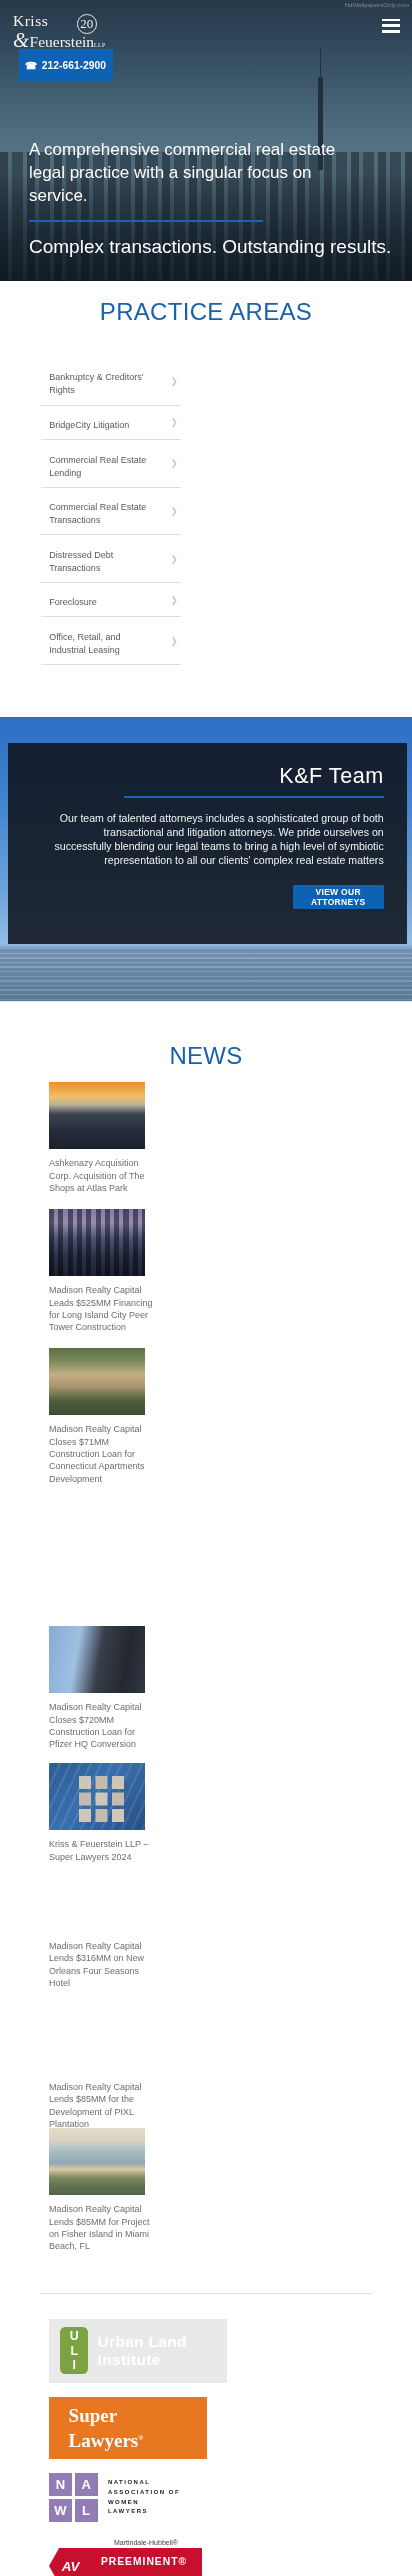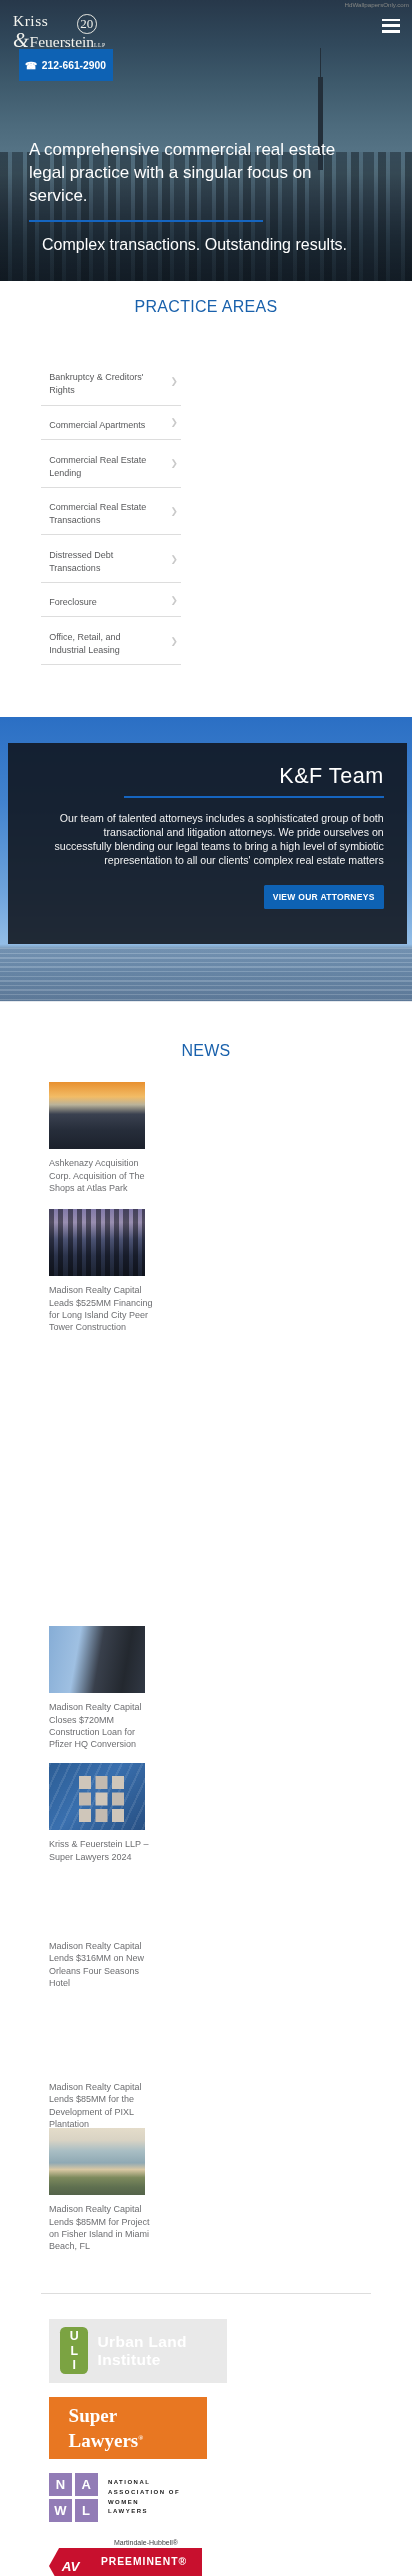--- a/index.html
+++ b/index.html
@@ -26,41 +26,41 @@
   .logo-badge { position:absolute; left:77px; top:14px; width:19.6px; height:19.6px; border:1px solid #e8e8e2; border-radius:50%;
     color:#f0f0ea; font-family:"Liberation Serif", serif; font-size:13px; display:flex; align-items:center; justify-content:center; }
   .phone-btn { position:absolute; left:18.5px; top:49px; width:94px; height:32px; background:#0e62b4; border:none; cursor:pointer;
     color:#fff; font-size:10.3px; font-weight:bold; display:flex; align-items:center; justify-content:center; gap:4.6px; font-family:inherit; }
   .phone-ic { font-size:9.8px; }
   .burger { position:absolute; right:12.4px; top:18.5px; width:17.5px; height:14.4px; display:flex; flex-direction:column; justify-content:space-between; cursor:pointer; }
   .burger span { display:block; height:2.6px; background:#fff; }
 
   .hero-h1 { position:absolute; left:29px; top:138px; width:344px; color:#fefefe; font-size:17px; font-weight:400; line-height:23px; }
   .hero-rule { position:absolute; left:29px; top:220px; width:234px; height:1.5px; background:#1565c0; }
-  .hero-sub { position:absolute; left:42px; top:236px; color:#fefefe; font-size:16px; font-weight:400; }
+  .hero-sub { position:absolute; left:29px; top:236px; color:#fefefe; font-size:19px; font-weight:400; }
 
   
   .practice { position:absolute; left:0; top:281px; width:412px; height:436px; background:#fff; }
-  .sec-title { text-align:center; color:#1961ac; font-size:16px; font-weight:500; letter-spacing:0.3px; }
+  .sec-title { text-align:center; color:#1961ac; font-size:24px; font-weight:500; letter-spacing:0.3px; }
   .practice .sec-title { margin-top:17px; }
   .pa-list { position:absolute; left:41px; top:77px; width:140px; }
   .pa-item { position:relative; border-bottom:0.5px solid #ddd; padding:13.4px 20.6px 7.2px 8.2px; cursor:pointer; }
   .pa-item .pa-label { display:block; width:108px; color:#58595b; font-size:9px; line-height:13px; }
   .pa-chev { position:absolute; right:3.1px; top:50%; transform:translateY(-50%); color:#c9c9c9; font-size:8.8px; }
 
   
   .team { position:absolute; left:0; top:717px; width:412px; height:284px;
     background:linear-gradient(180deg,#2b6fc4 0%,#4283ce 30%,#6fa4dc 62%,#93bde6 80%,#7d9cba 81.5%,#6e8dac 90%,#647f9d 100%); }
   .team-water { position:absolute; left:0; top:231px; width:100%; height:54px; opacity:.5;
     background:repeating-linear-gradient(180deg, rgba(255,255,255,.25) 0 1.5px, rgba(40,70,110,.25) 1.5px 4.6px); }
   .team-card { position:absolute; left:7.7px; top:26px; width:399px; height:201px; background:rgba(16,21,28,.88); padding:19.6px 23px; text-align:right; }
   .team-title { color:#fff; font-size:21.6px; font-weight:300; letter-spacing:0.5px; }
   .team-rule { margin:7.2px 0 0 auto; width:260px; height:2.1px; background:#1565c0; }
   .team-para { margin:13.4px 0 0 auto; width:332px; color:#f2f2f2; font-size:10.6px; line-height:14px; font-weight:300; }
-  .team-btn { margin:17.5px 0 0 auto; display:flex; align-items:center; justify-content:center; width:120px; height:24px;
+  .team-btn { margin:17.5px 0 0 auto; display:flex; align-items:center; justify-content:center; width:91px; height:24px;
     background:#0e62b4; border:none; border-radius:1.5px; color:#fff; font-size:8.5px; font-weight:bold; letter-spacing:0.3px; cursor:pointer; font-family:inherit; }
 
   
   .news { position:absolute; left:0; top:1002px; width:412px; height:1296px; background:#fff; }
   .news .sec-title { margin-top:40px; }
   .news-item { position:absolute; left:49px; width:108px; cursor:pointer; }
   .news-img { width:96px; height:67px; margin-bottom:8.2px; }
   .news-cap { width:106px; color:#6d6e71; font-size:9px; line-height:12.4px; }
   .img1 { background:linear-gradient(180deg,#e8902f 0%,#f2bc66 22%,#b9b29a 34%,#3a4150 48%,#262d3a 72%,#1b212c 100%); }
   .img2 { background:linear-gradient(180deg,#9a8fc0 0%,#b7a8c9 20%,#5a6183 45%,#333c55 70%,#222938 100%),
@@ -137,21 +137,21 @@
   </div>
 
   <div class="practice">
     <h2 class="sec-title">PRACTICE AREAS</h2>
     <div class="pa-list">
       <div class="pa-item">
         <span class="pa-label">Bankruptcy &amp; Creditors' Rights</span>
         <span class="pa-chev">❯</span>
       </div>
       <div class="pa-item">
-        <span class="pa-label">Commercial Apartments</span>
+        <span class="pa-label">BridgeCity Litigation</span>
         <span class="pa-chev">❯</span>
       </div>
       <div class="pa-item">
         <span class="pa-label">Commercial Real Estate Lending</span>
         <span class="pa-chev">❯</span>
       </div>
       <div class="pa-item">
         <span class="pa-label">Commercial Real Estate Transactions</span>
         <span class="pa-chev">❯</span>
       </div>
@@ -183,20 +183,24 @@
   <div class="news">
     <h2 class="sec-title">NEWS</h2>
 
     <div class="news-item" style="top:80px">
       <div class="news-img img1"></div>
       <div class="news-cap">Ashkenazy Acquisition Corp. Acquisition of The Shops at Atlas Park</div>
     </div>
     <div class="news-item" style="top:207px">
       <div class="news-img img2"></div>
       <div class="news-cap">Madison Realty Capital Leads $525MM Financing for Long Island City Peer Tower Construction</div>
+    </div>
+    <div class="news-item" style="top:346px">
+      <div class="news-img img3"></div>
+      <div class="news-cap">Madison Realty Capital Closes $71MM Construction Loan for Connecticut Apartments Development</div>
     </div>
     <div class="news-item" style="top:624px">
       <div class="news-img img5"></div>
       <div class="news-cap">Madison Realty Capital Closes $720MM Construction Loan for Pfizer HQ Conversion</div>
     </div>
     <div class="news-item" style="top:761px">
       <div class="news-img img6">
           <div class="grid"></div>
         </div>
       <div class="news-cap">Kriss &amp; Feuerstein LLP – Super Lawyers 2024</div>

